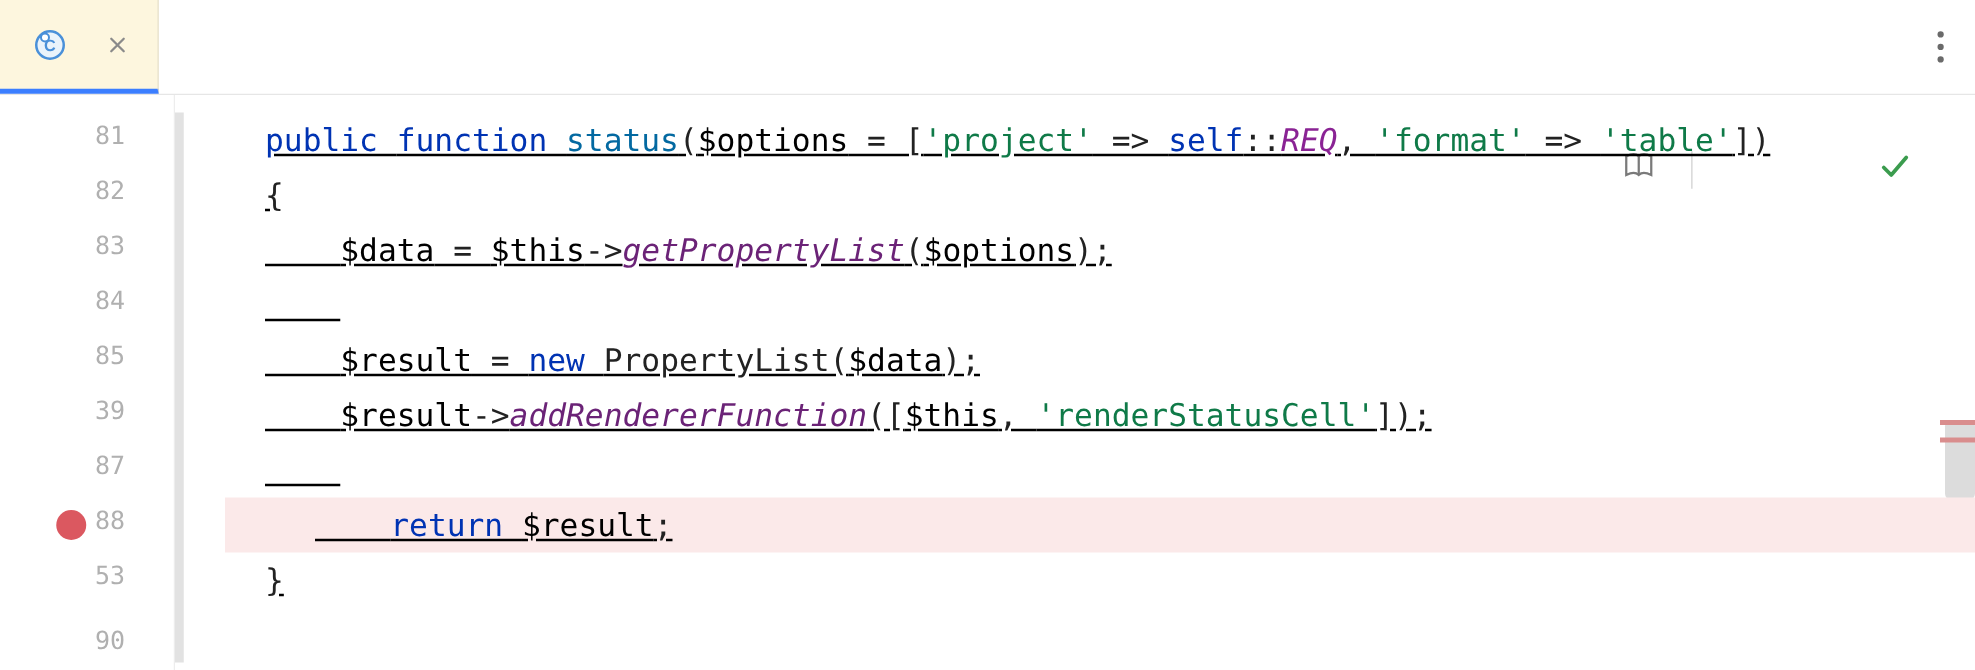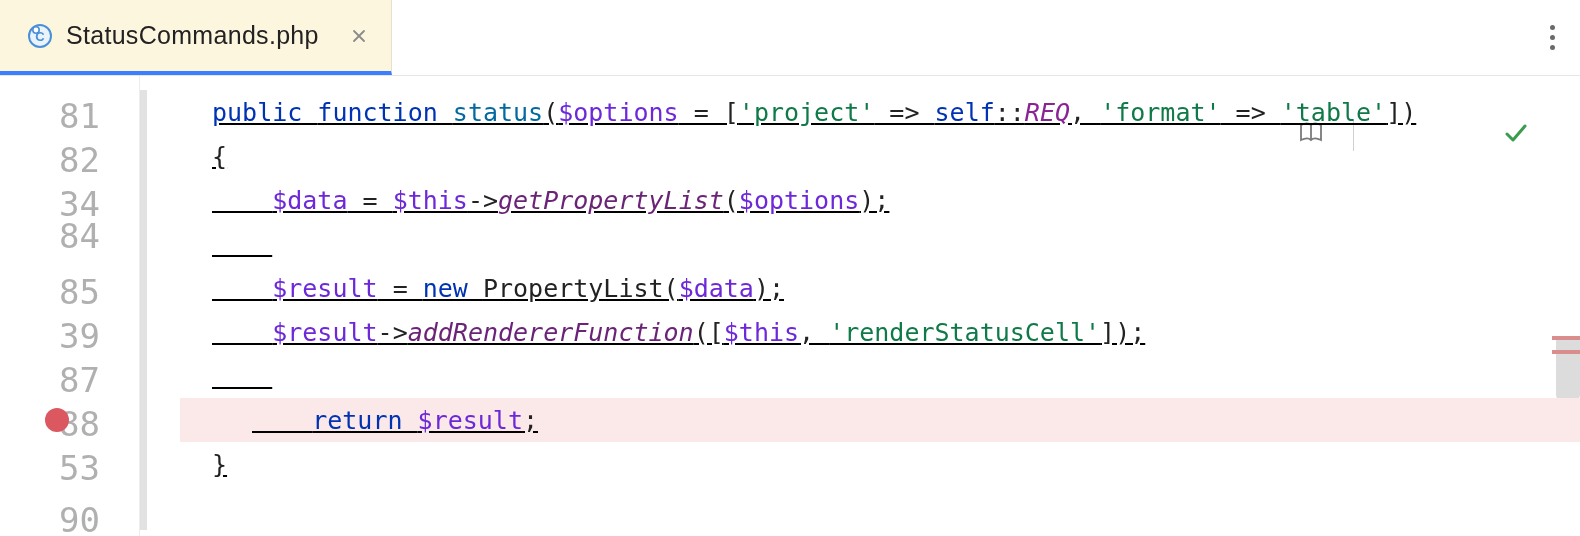--- a/index.html
+++ b/index.html
@@ -62,21 +62,21 @@
     flex-shrink: 0;
     position: relative;
     border-right: 1px solid #ededed;
     background: #fff;
   }
   .gutter .ln {
     position: absolute;
     left: 0; width: 100px;
     text-align: right;
     font-family: ui-monospace, "SF Mono", Menlo, Consolas, monospace;
-    font-size: 34px;
+    font-size: 20px;
     color: #b0b0b0;
   }
   .gutter .bp {
     position: absolute;
     left: 45px;
     width: 24px; height: 24px;
     background: #db5860;
     border-radius: 50%;
   }
 
@@ -95,21 +95,21 @@
     align-items: center;
     padding-left: 72px;
     text-decoration: underline;
   }
   .line.bp-row { background: #fbe9e9; margin-left: 40px; }
 
   .tok-keyword  { color: #0033b3; }
   .tok-keyword2 { color: #0033b3; }
   .tok-func     { color: #0369a1; }
   .tok-method   { color: #6b2377; font-style: italic; }
-  .tok-var      { color: #6d28d9; }
+  .tok-var      { color: #000000; }
   .tok-string   { color: #0f7a48; }
   .tok-const    { color: #8a2394; font-style: italic; }
   .tok-punct    { color: #222; }
   .tok-class    { color: #222; }
   .tok-self     { color: #0033b3; }
 
   .inlay {
     position: absolute;
     top: 14px;
     display:flex; align-items:center; gap: 28px;
@@ -150,42 +150,41 @@
 
 <div class="tabbar">
   <div class="tab">
     <span class="file-icon">
       <svg viewBox="0 0 28 28" fill="none">
         <circle cx="14" cy="14" r="11" stroke="#4a90d9" stroke-width="2" fill="#eaf3fb"></circle>
         <circle cx="10" cy="8" r="3.2" stroke="#4a90d9" stroke-width="1.6" fill="#fff"></circle>
         <text x="14" y="19" font-size="13" font-family="sans-serif" fill="#4a90d9" text-anchor="middle" font-weight="600">C</text>
       </svg>
     </span>
-    <span class="label">StatusCommands.php</span>
     <span class="close">
       <svg viewBox="0 0 16 16">
           <path d="M3 3 L13 13 M13 3 L3 13" stroke="currentColor" stroke-width="1.8" stroke-linecap="round"></path>
         </svg>
     </span>
   </div>
   <div class="right-actions">
     <div class="more-dots">
       <span></span>
         <span></span>
         <span></span>
     </div>
   </div>
 </div>
 
 <div class="editor-wrap">
   <div class="gutter">
       <div class="ln" style="top: 20px;">81</div>
       <div class="ln" style="top: 64px;">82</div>
-      <div class="ln" style="top: 108px;">34</div>
-      <div class="ln" style="top: 140px;">84</div>
+      <div class="ln" style="top: 108px;">83</div>
+      <div class="ln" style="top: 152px;">84</div>
       <div class="ln" style="top: 196px;">85</div>
       <div class="ln" style="top: 240px;">39</div>
       <div class="ln" style="top: 284px; padding-left: 16px;">87</div>
       <div class="ln" style="top: 328px;">88</div>
       <div class="bp" style="top: 332px;"></div>
       <div class="ln" style="top: 372px;">53</div>
       <div class="ln" style="top: 424px;">90</div>
     </div>
   <div class="code-area">
     <div class="hist-line" style="top:14px;height:440px"></div>

